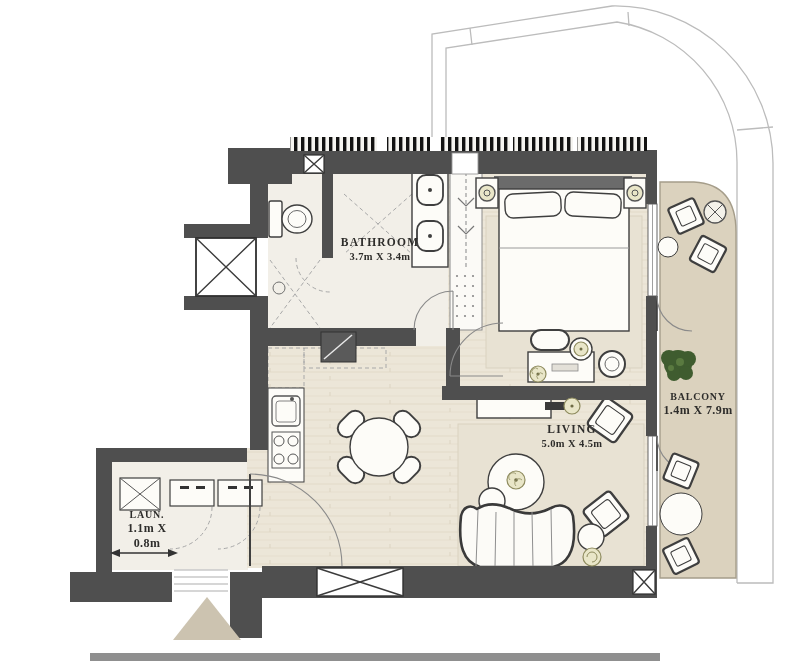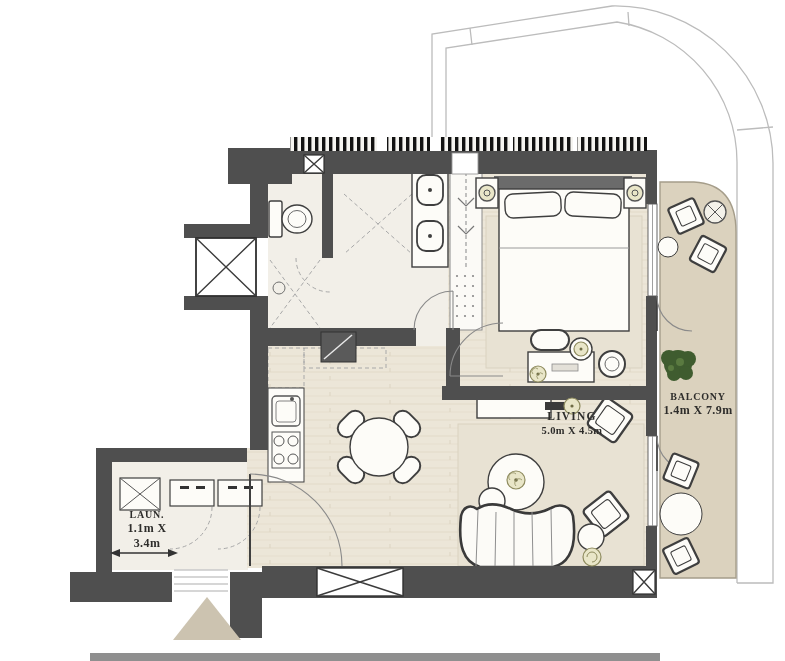--- a/index.html
+++ b/index.html
@@ -335,32 +335,36 @@
 
   <g>
     <path d="M116,553 H172" stroke="#333" stroke-width="1.6"></path>
     <polygon points="110,553 120,549 120,557" fill="#333"></polygon>
     <polygon points="178,553 168,549 168,557" fill="#333"></polygon>
   </g>
 
   <rect x="90" y="653" width="570" height="8" fill="#8f8f8f"></rect>
 </svg>
 
-
-
-
-  <div class="room-label" style="left:572px;top:410px">
+  <div class="room-label" style="left:380px;top:236px">
+    <div class="nm">BATHROOM</div>
+    <div class="dm">3.7m X 3.4m</div>
+  </div>
+
+
+
+  <div class="room-label" style="left:572px;top:423px">
     <div class="nm">LIVING</div>
     <div class="dm">5.0m X 4.5m</div>
   </div>
 
   <div class="room-label sm" style="left:698px;top:391px">
     <div class="nm">BALCONY</div>
     <div class="dm">1.4m X 7.9m</div>
   </div>
 
   <div class="room-label sm" style="left:147px;top:509px">
     <div class="nm">LAUN.</div>
     <div class="dm">1.1m X</div>
-    <div class="dm">3.4m</div>
+    <div class="dm">0.8m</div>
   </div>
 
 </div>
 
 </body></html>

